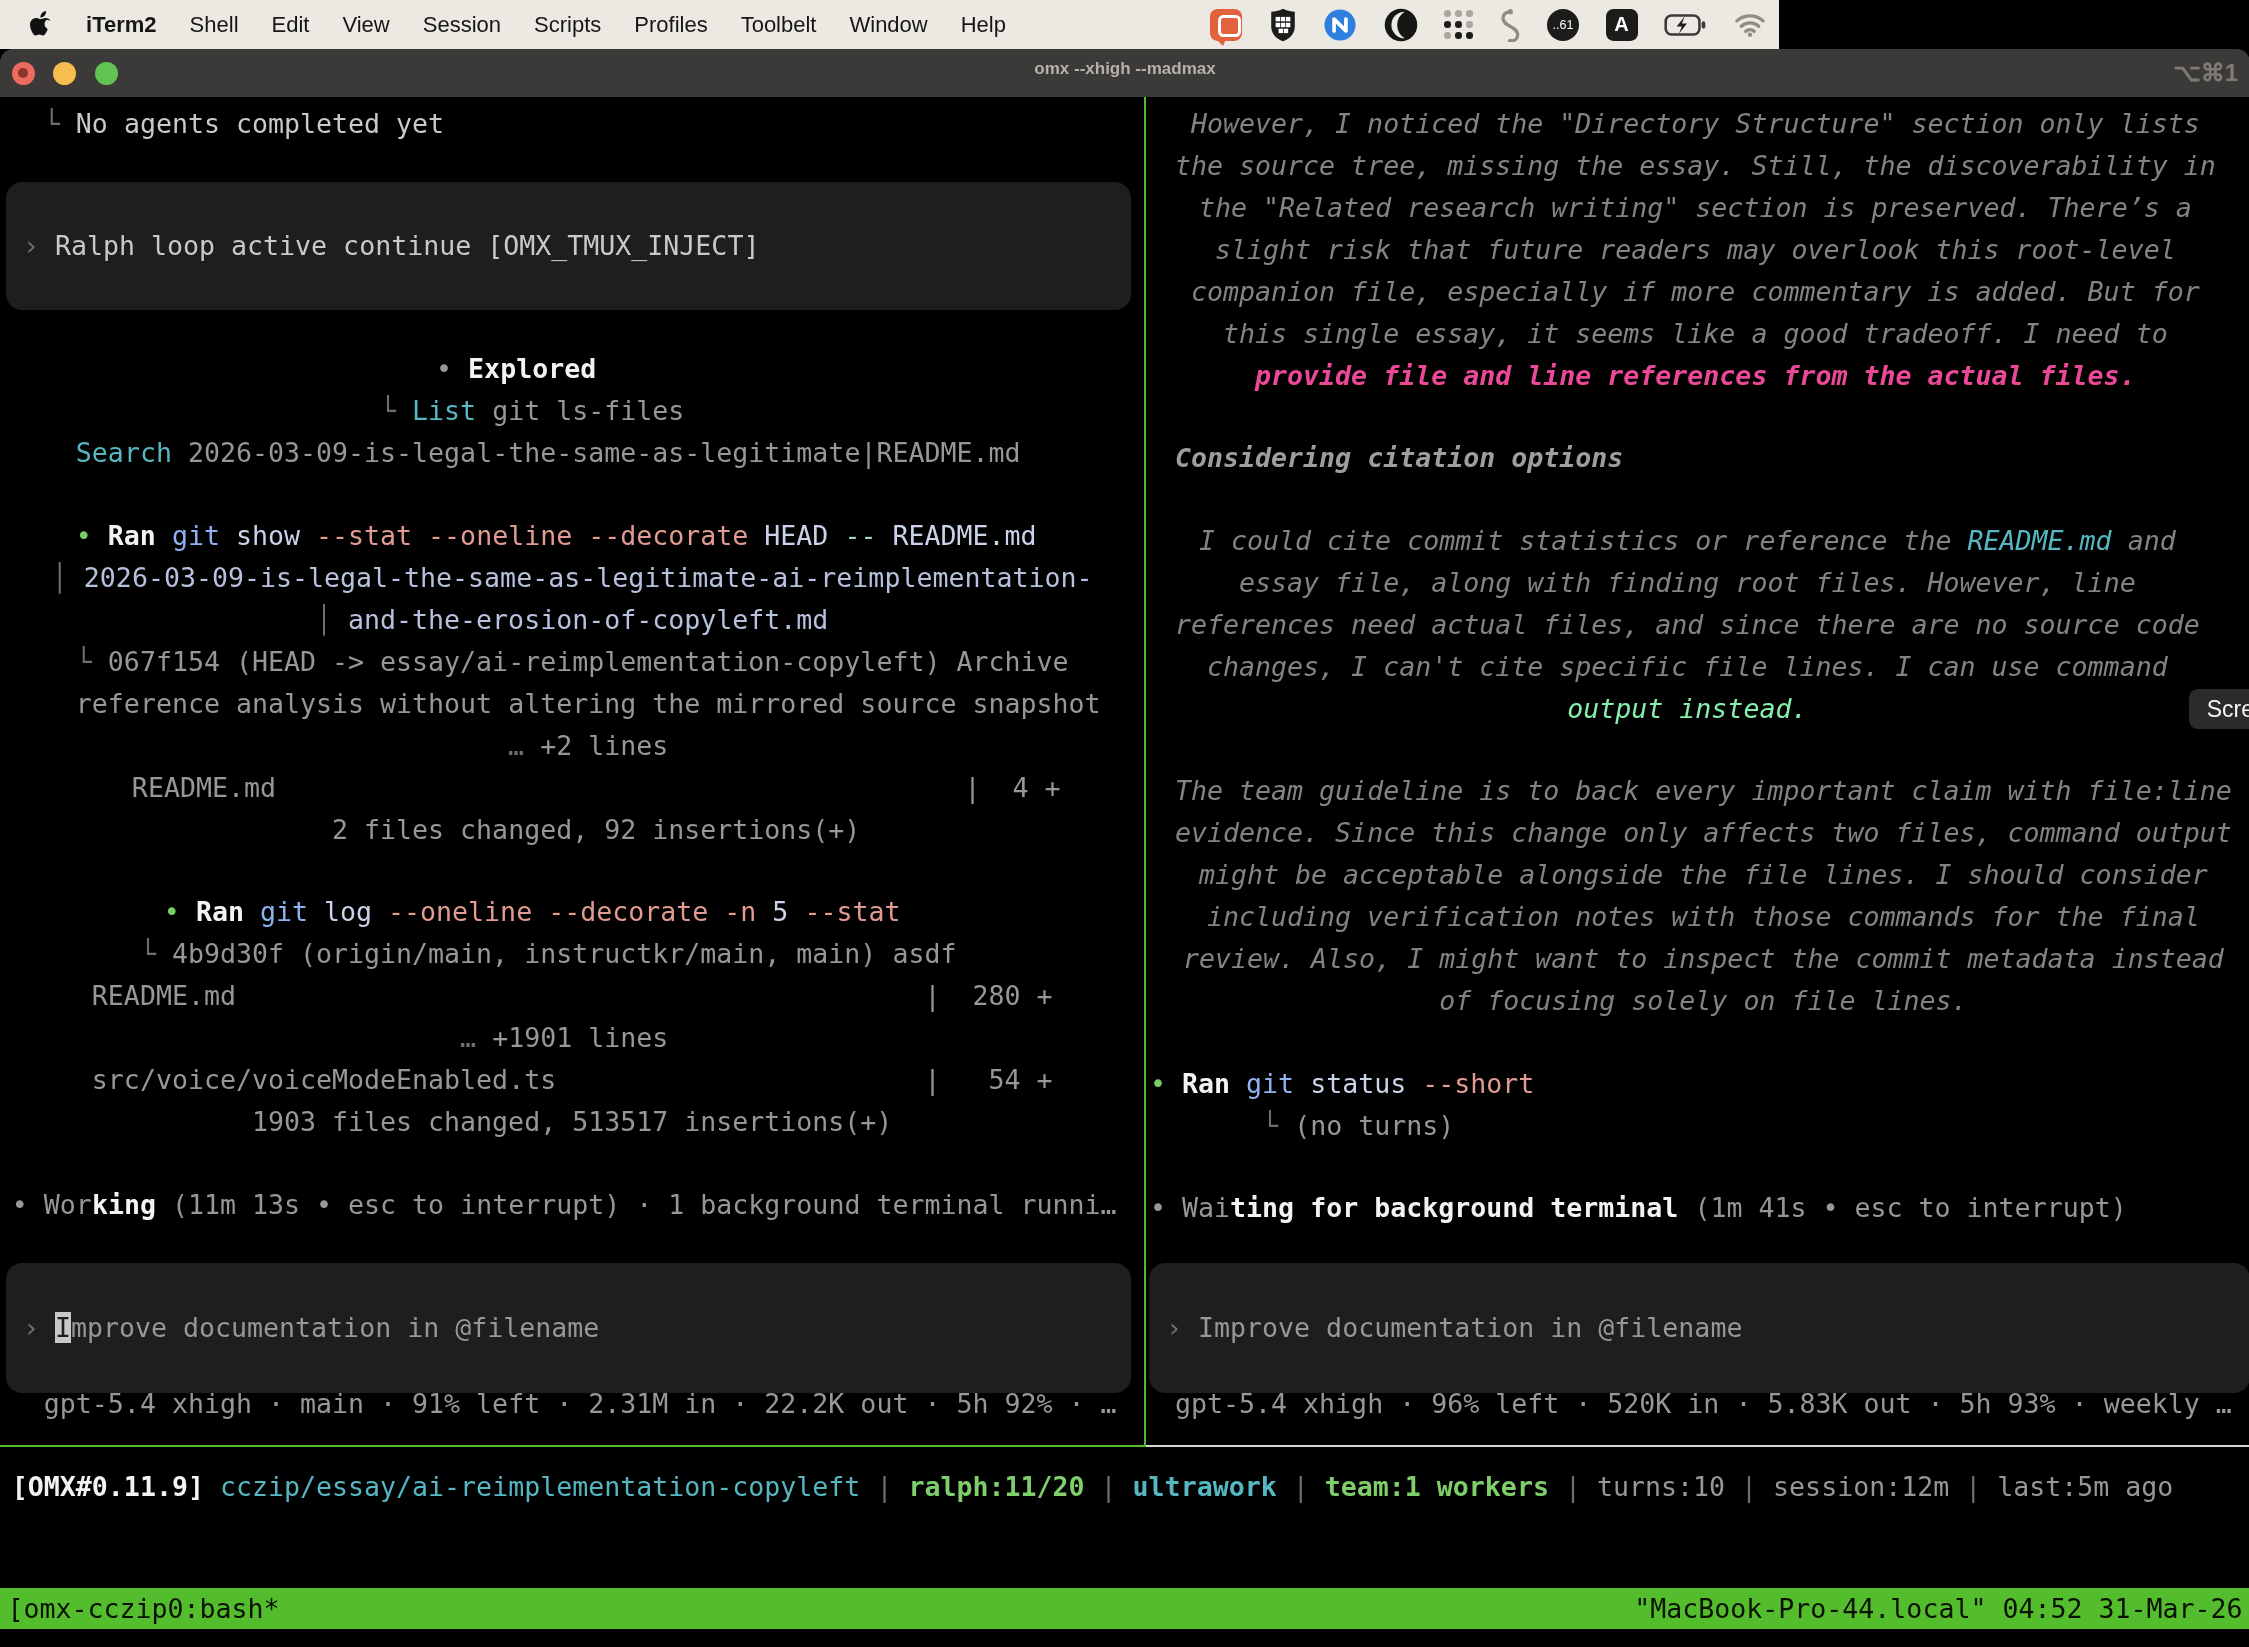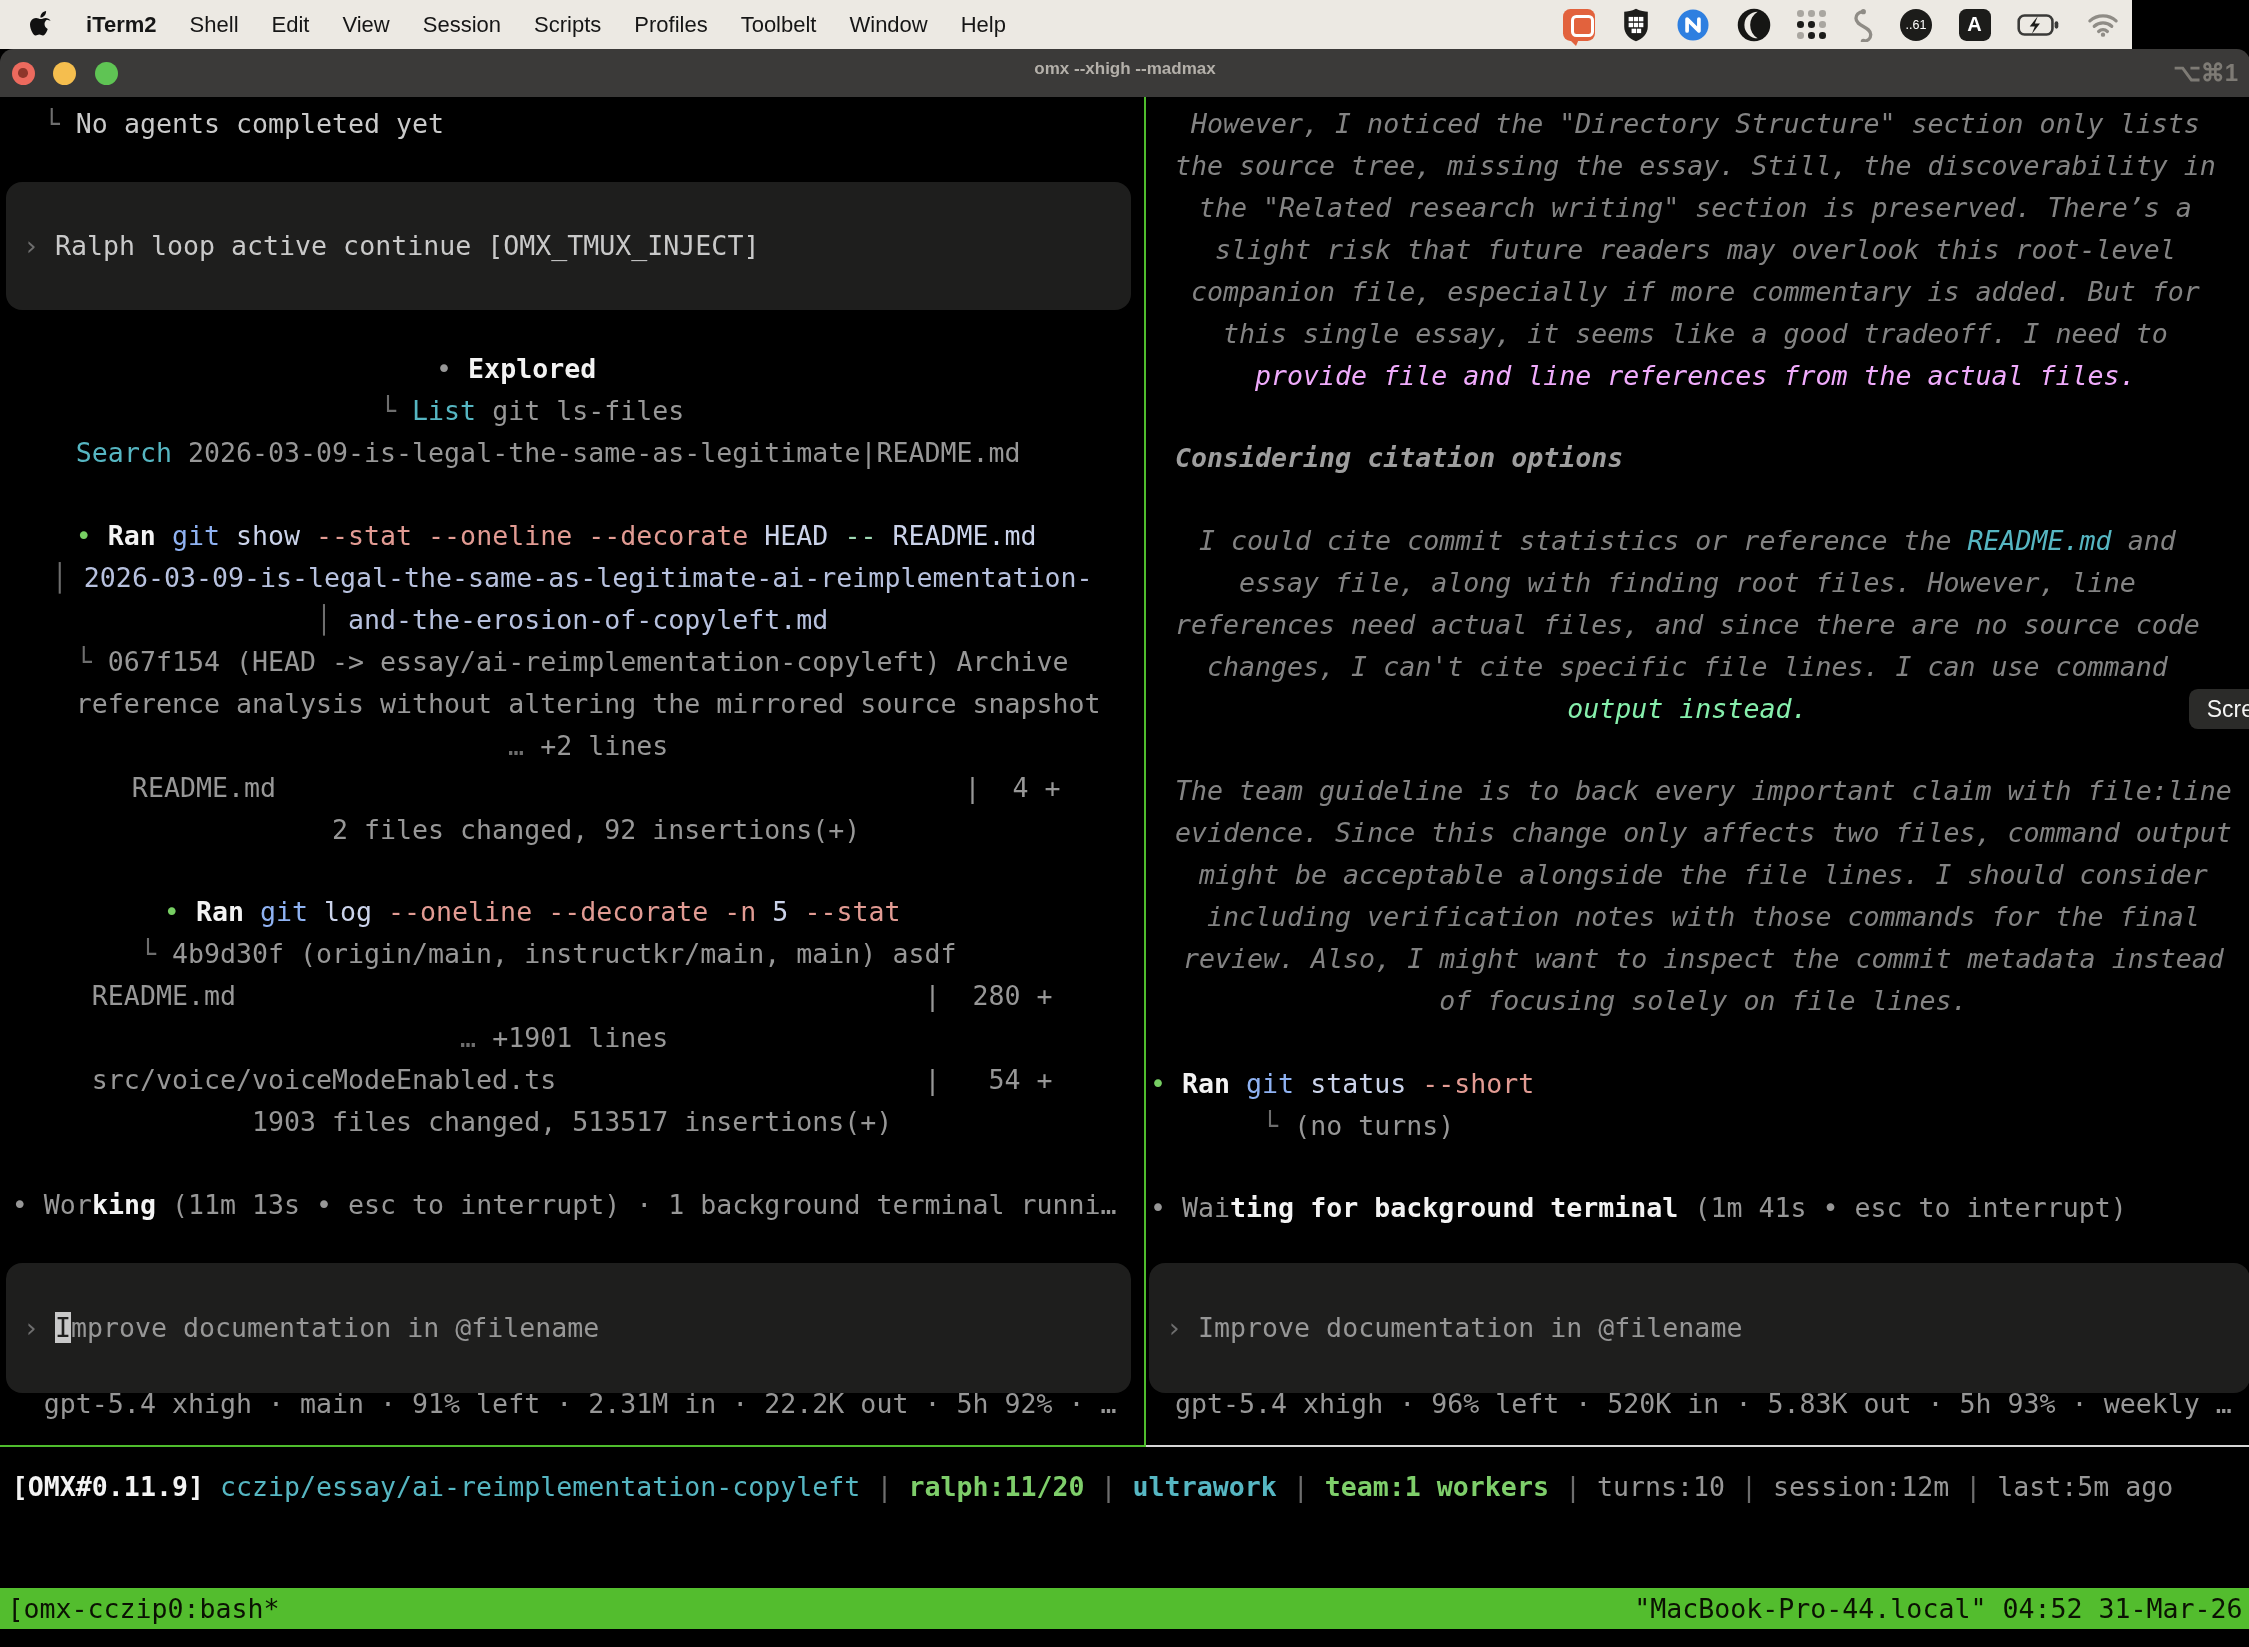--- a/index.html
+++ b/index.html
@@ -1,21 +1,21 @@
 <!DOCTYPE html>
 <html style="font-size:11.8px"><head>
 <meta charset="utf-8">
 <style>
   * { margin:0; padding:0; box-sizing:border-box; }
   html,body { width:2250px; height:1648px; }
   body { position:relative; background:#000; overflow:hidden;
          font-family:"DejaVu Sans Mono", monospace; }
 
   
-  .menubar { position:absolute; top:0; left:0; width:2132px; height:49px;
+  .menubar { position:absolute; top:0; left:0; width:1779px; height:49px;
              background:#ECE9E3; display:flex; align-items:center;
              font-family:"Liberation Sans", sans-serif; font-size:22px; color:#161616; }
   .apple { margin-left:29.5px; display:flex; align-items:center; }
   .menu-item { margin-left:33px; }
   .menu-item.bold { font-weight:700; }
   .mb-icons { position:absolute; right:13.3px; top:0; height:49px;
               display:flex; align-items:center; gap:26.6px; }
   .mbi { display:flex; align-items:center; justify-content:center; }
   .chat-badge { width:32px; height:32px; background:#E2623D; border-radius:7.4px; position:relative; }
   .chat-badge::before { content:""; position:absolute; left:7.4px; top:6.6px; width:17.7px; height:16px;
@@ -219,21 +219,21 @@
     <div class="block" style="left: 11.8px; top: 1286px;">
       <div class="tline"><span style="color: rgb(151, 151, 151);">  gpt-5.4 xhigh · main · 91% left · 2.31M in · 22.2K out · 5h 92% · …</span></div>
     </div>
     <div class="block it" style="left: 1175px; top: 5.9px;">
       <div class="tline"><span style="color: rgb(131, 131, 131);">However, I noticed the "Directory Structure" section only lists</span></div>
       <div class="tline"><span style="color: rgb(131, 131, 131);">the source tree, missing the essay. Still, the discoverability in</span></div>
       <div class="tline"><span style="color: rgb(131, 131, 131);">the "Related research writing" section is preserved. There’s a</span></div>
       <div class="tline"><span style="color: rgb(131, 131, 131);">slight risk that future readers may overlook this root-level</span></div>
       <div class="tline"><span style="color: rgb(131, 131, 131);">companion file, especially if more commentary is added. But for</span></div>
       <div class="tline"><span style="color: rgb(131, 131, 131);">this single essay, it seems like a good tradeoff. I need to</span></div>
-      <div class="tline"><span style="color: #f0abfc;">provide file and line references from the actual files.</span></div>
+      <div class="tline"><span style="color: #ec4899; font-weight: bold;">provide file and line references from the actual files.</span></div>
     </div>
     <div class="block it" style="left: 1175px; top: 340px;">
       <div class="tline"><span class="bold" style="color: rgb(158, 158, 158);">Considering citation options</span></div>
     </div>
     <div class="block it" style="left: 1175px; top: 423px;">
       <div class="tline"><span style="color: rgb(131, 131, 131);">I could cite commit statistics or reference the </span><span style="color: rgb(86, 182, 194);">README.md</span><span style="color: rgb(131, 131, 131);"> and</span></div>
       <div class="tline"><span style="color: rgb(131, 131, 131);">essay file, along with finding root files. However, line</span></div>
       <div class="tline"><span style="color: rgb(131, 131, 131);">references need actual files, and since there are no source code</span></div>
       <div class="tline"><span style="color: rgb(131, 131, 131);">changes, I can't cite specific file lines. I can use command</span></div>
       <div class="tline"><span style="color: #86efac;">output instead.</span></div>

